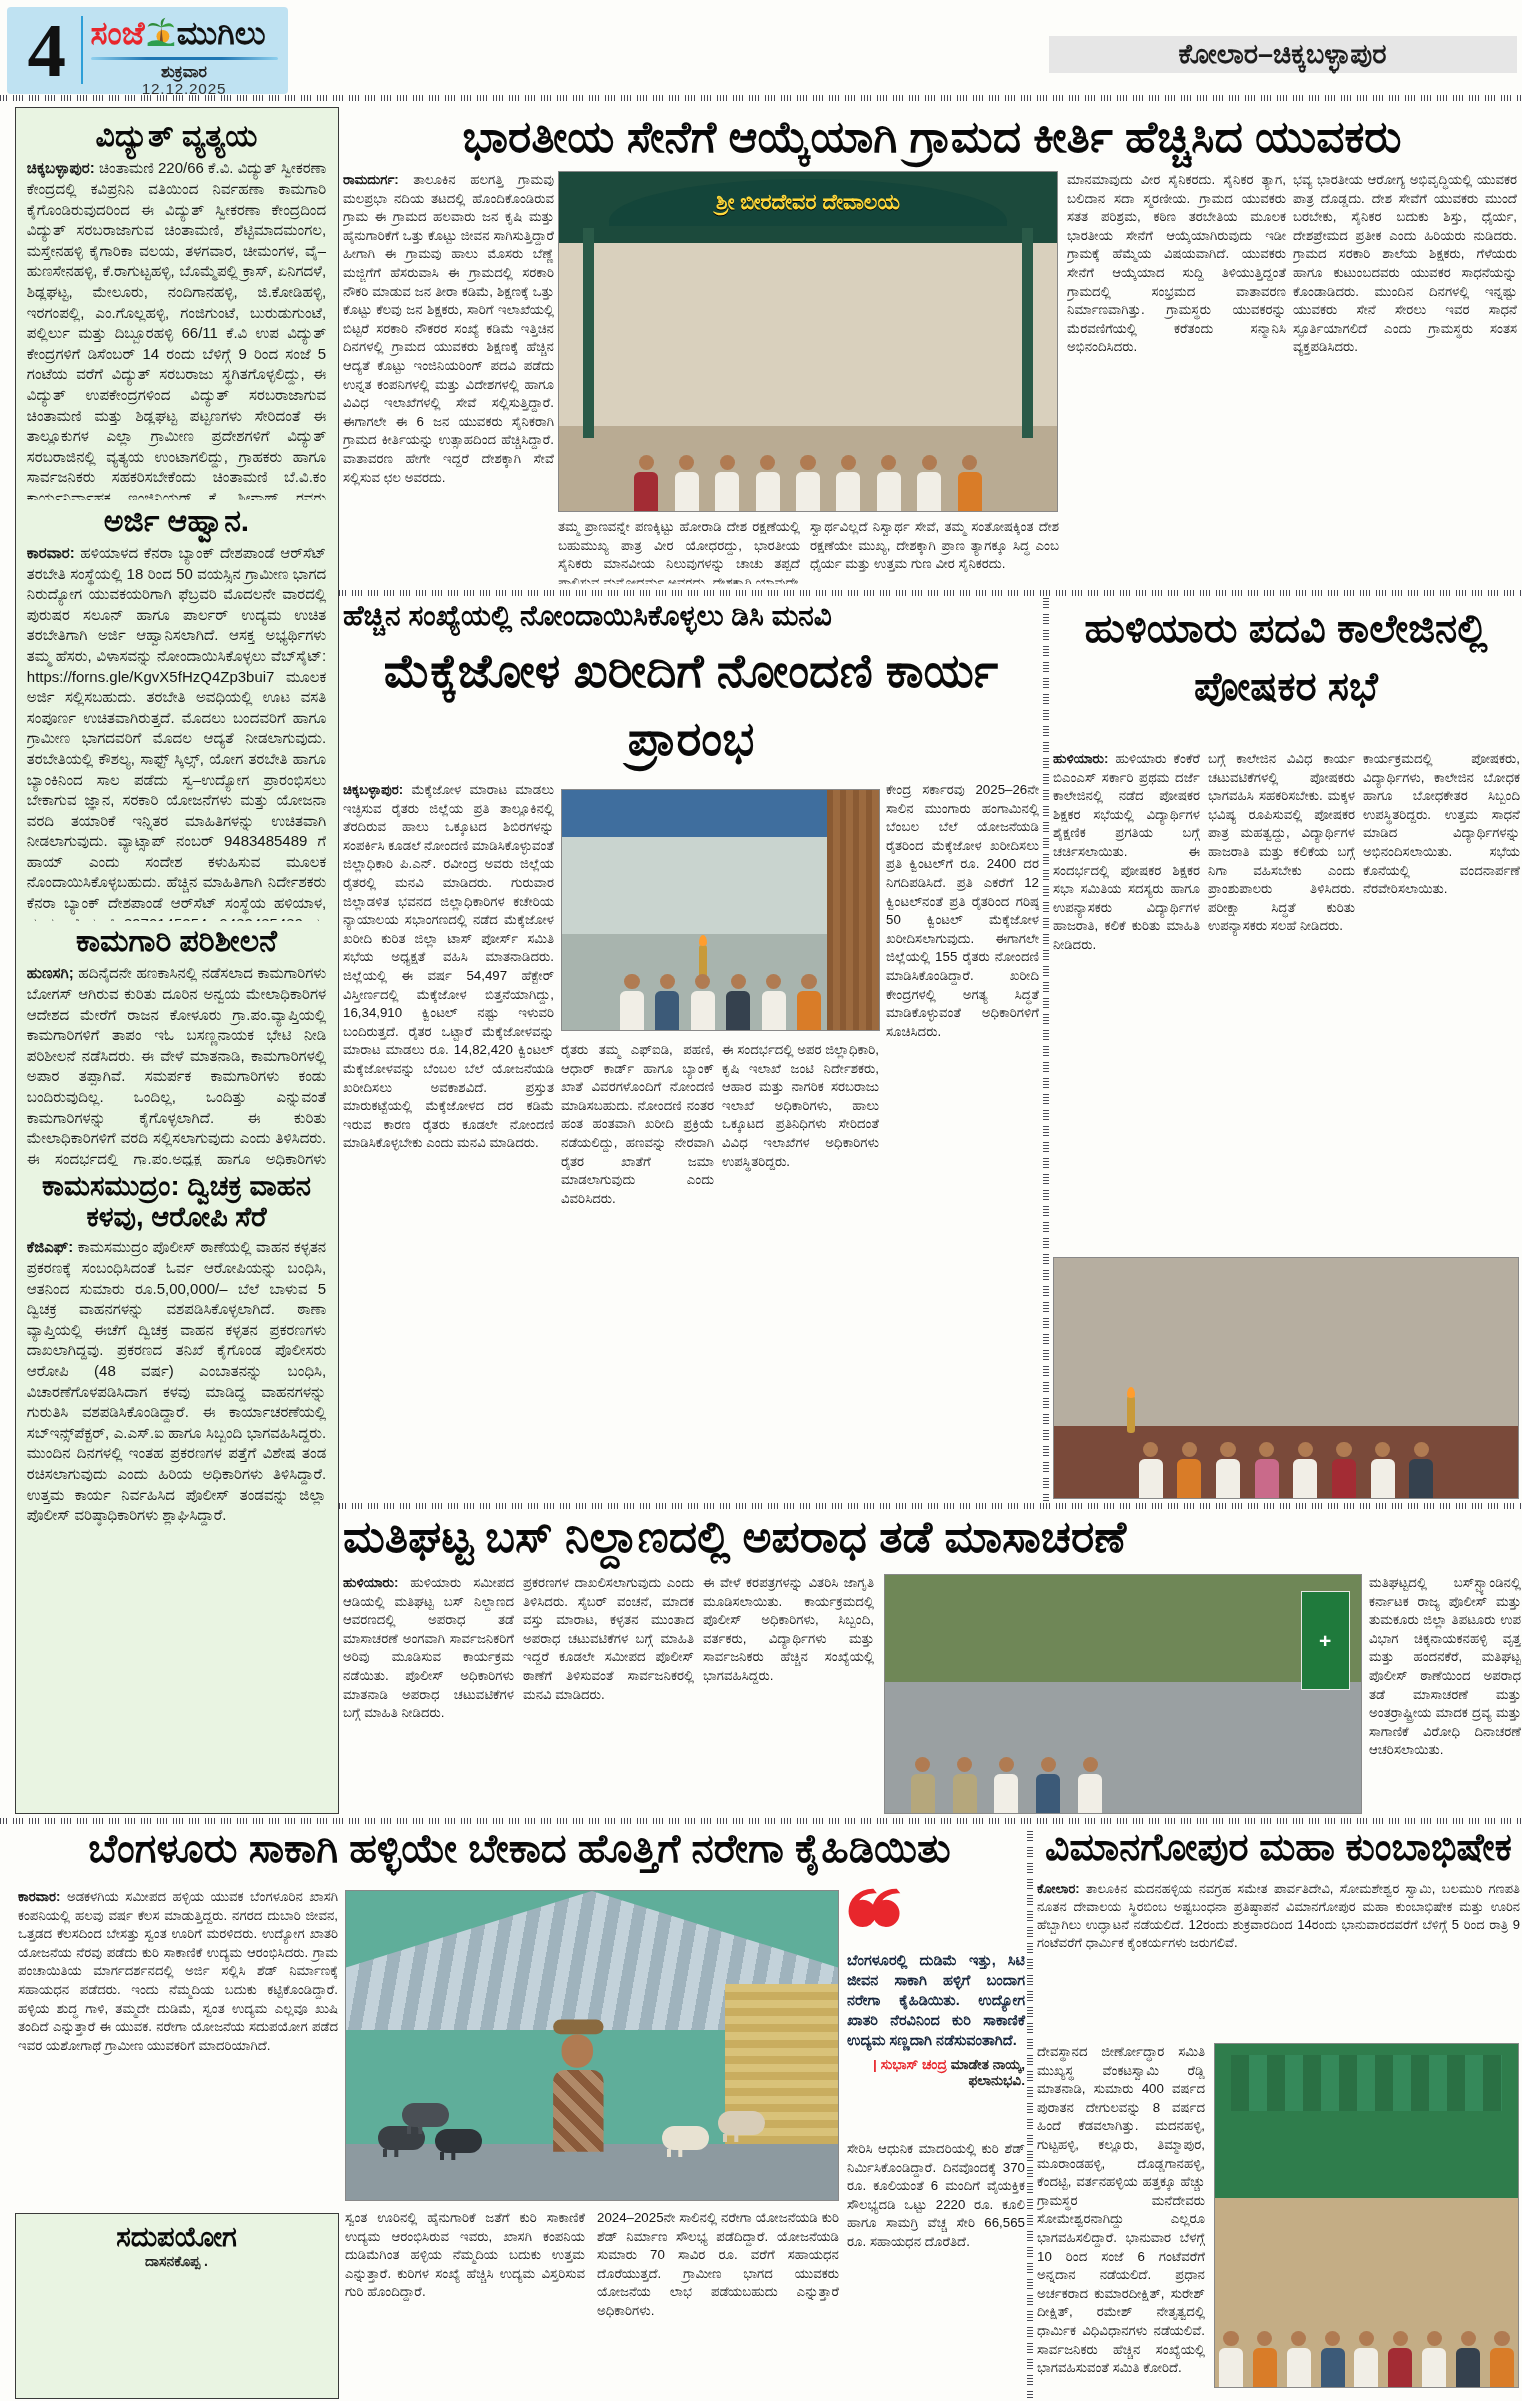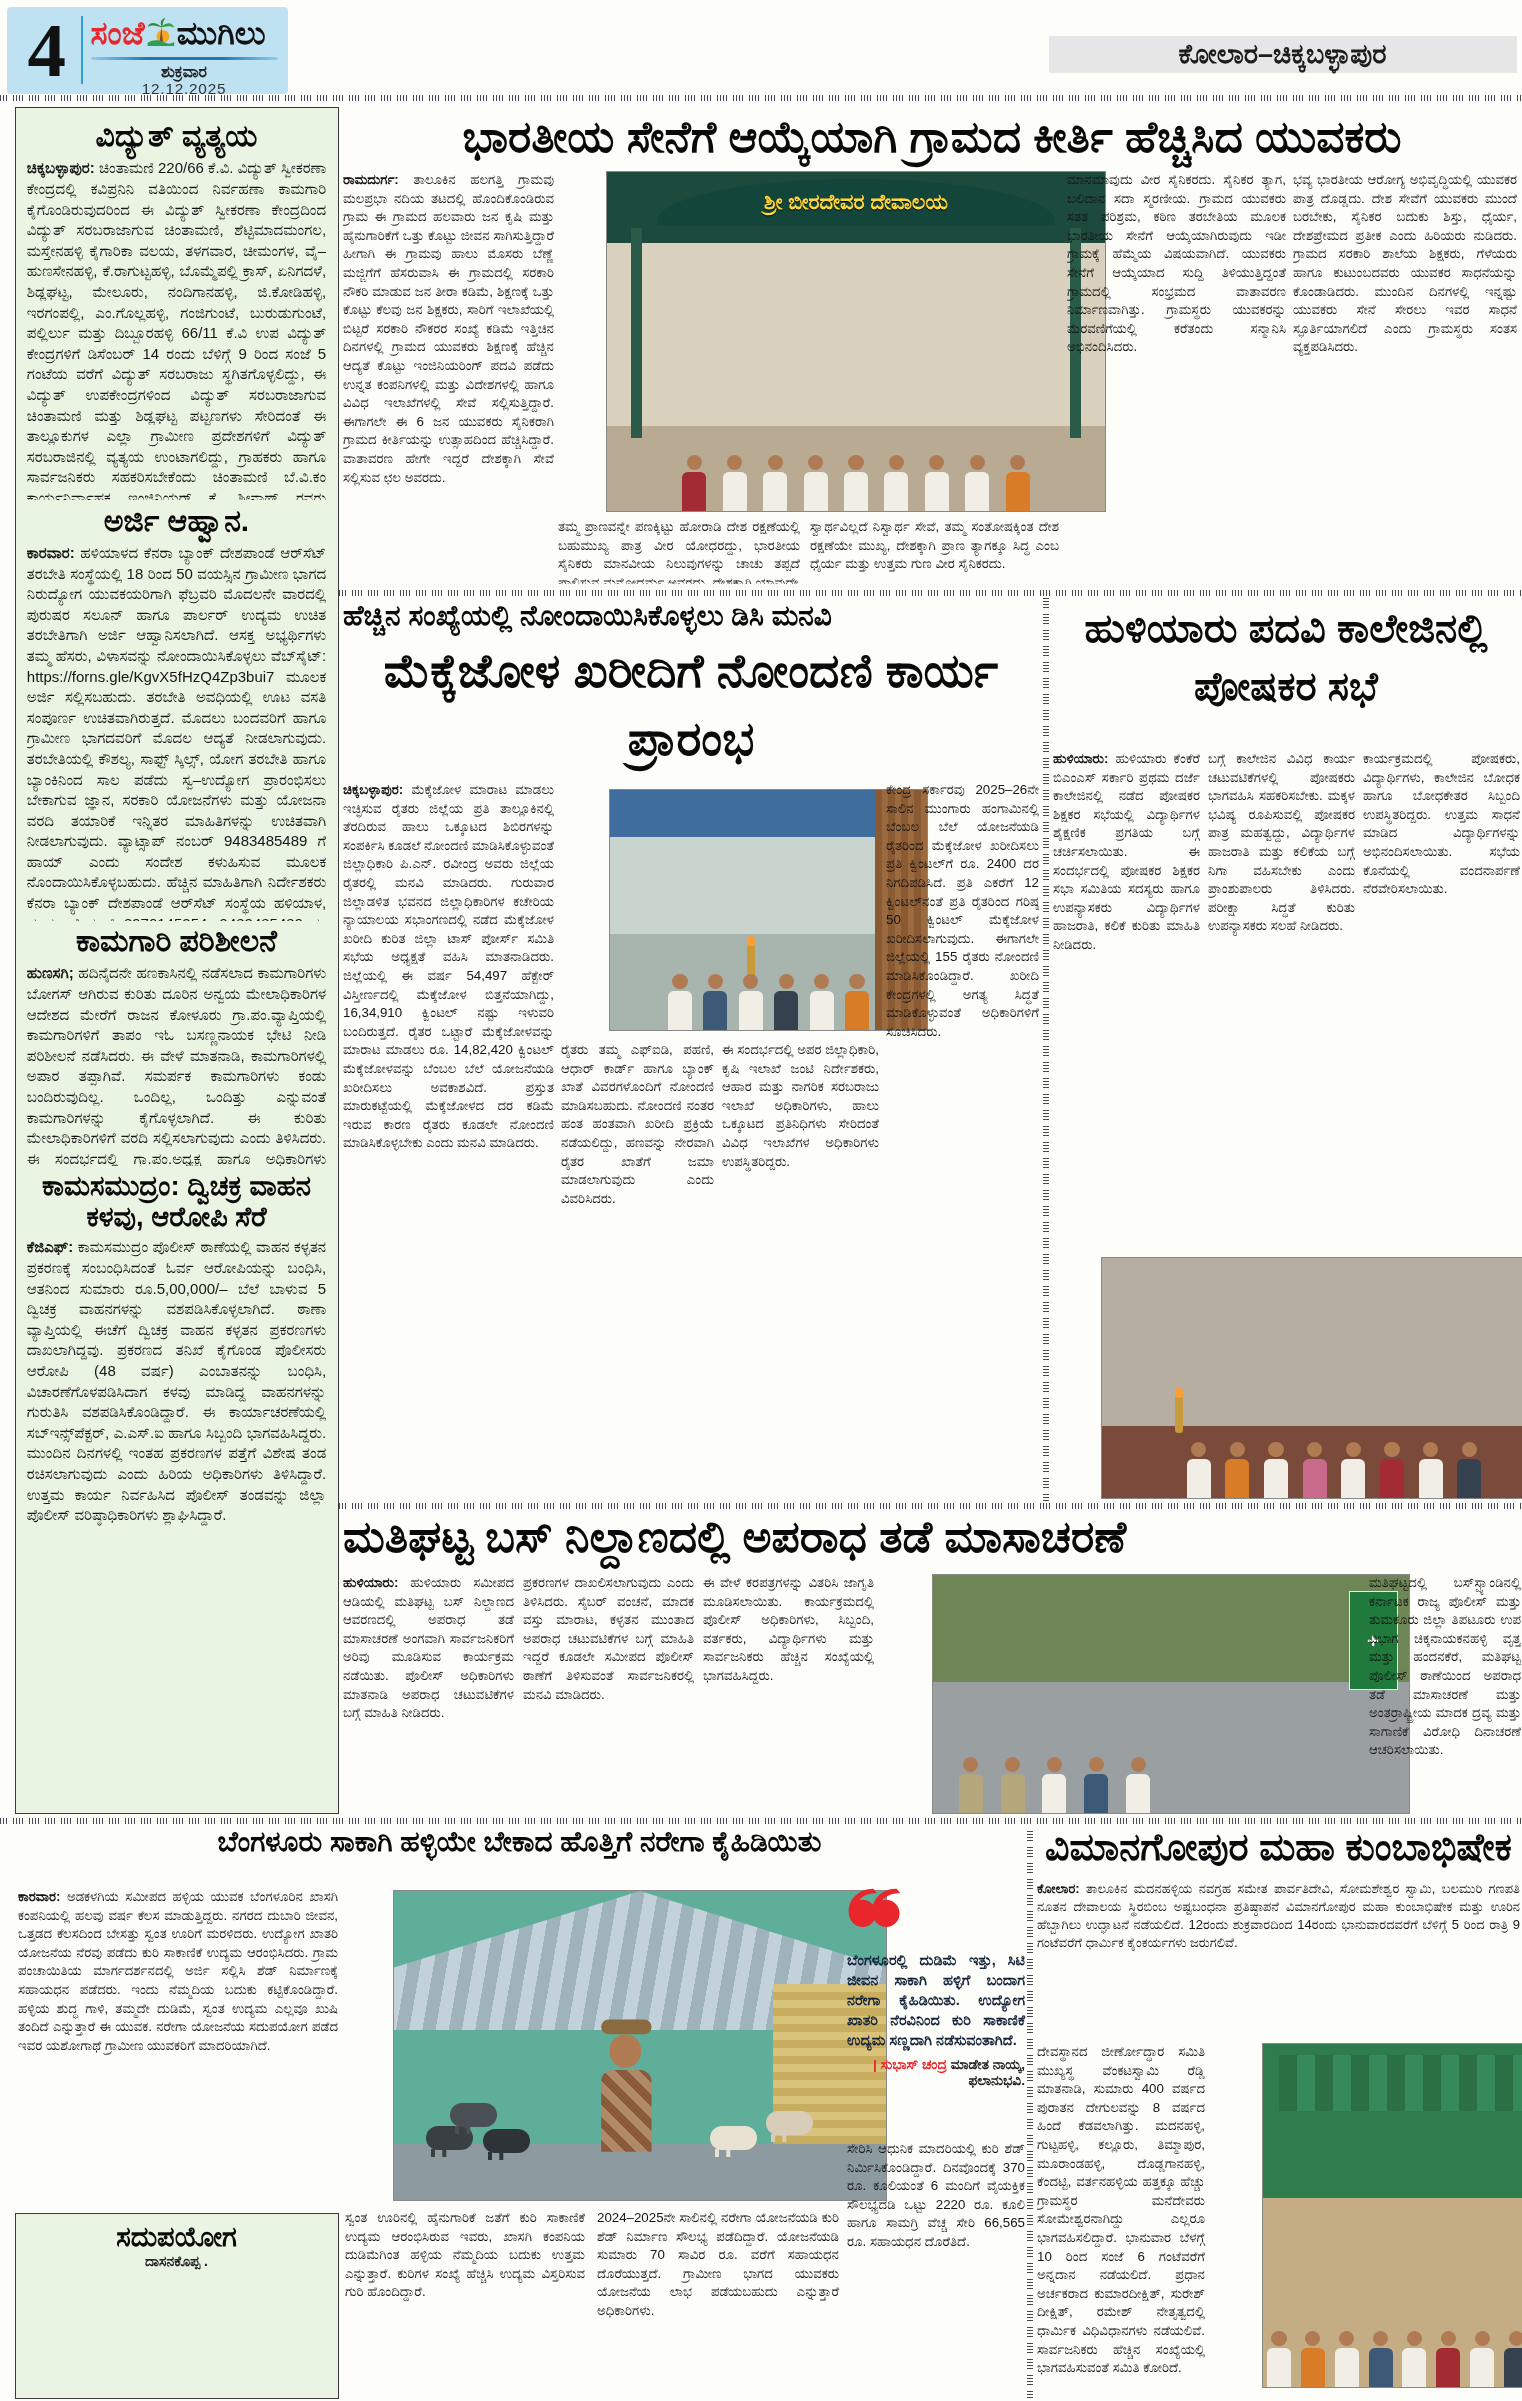--- a/index.html
+++ b/index.html
@@ -25,21 +25,21 @@
   
   .leftcol{left:14.5px;top:107px;width:324px;height:1707px;padding:8px 11.3px;box-sizing:border-box;}
   .lc-head{font-size:30px;font-weight:bold;text-align:center;color:#0a0a0a;line-height:1.15;margin:3.2px 0 4.8px 0;}
   .lc-body{font-size:15px;line-height:20.6px;text-align:justify;overflow:hidden;color:#161616;}
   
   .q-mark{font-size:81px;line-height:56px;color:#e8262c;font-family:"Liberation Serif",serif;font-weight:bold;}
   .q-text{font-size:14.5px;line-height:20px;font-weight:bold;color:#14233a;text-align:justify;}
   .q-name{color:#e8262c;font-weight:bold;}
   .q-rest{color:#222;font-weight:bold;}
   
-  .photo{position:absolute;overflow:hidden;border:0.8px solid #888;box-sizing:border-box;margin-left:48px;}
+  .photo{position:absolute;overflow:hidden;border:0.8px solid #888;box-sizing:border-box;}
   .fig{position:relative;width:27.4px;flex:0 0 auto;}
   .fig .head{width:15.3px;height:15.3px;border-radius:50%;background:#b07b52;margin:0 auto;}
   .fig .torso{width:24px;height:39px;border-radius:5.6px 5.6px 0 0;margin:1.6px auto 0;}
   .c-white{background:#f1eee6;} .c-dark{background:#35414e;} .c-saffron{background:#d97c28;}
   .c-red{background:#a32c34;} .c-khaki{background:#b5a77c;} .c-blue{background:#3c5a78;}
   .c-plaid{background:repeating-linear-gradient(45deg,#8a5a3a 0 4px,#b08968 4px 8px);} .c-pink{background:#c96a8a;}
   .fig-row{position:absolute;left:0;right:0;bottom:0;display:flex;justify-content:center;align-items:flex-end;}
   .arch{position:absolute;left:10%;right:10%;top:6.5px;height:47px;background:#14453a;border-radius:50% 50% 0 0/90% 90% 0 0;display:flex;align-items:center;justify-content:center;color:#ffd93c;font-weight:bold;font-size:21px;text-shadow:0 0.8px 0 #000;}
   .banner-white{position:absolute;background:#f7f5ef;border:0.8px solid #999;display:flex;flex-direction:column;align-items:center;justify-content:center;gap:1.6px;}
   .banner-red-line{color:#c81f25;font-weight:bold;font-size:10.5px;line-height:12px;text-align:center;}
@@ -272,21 +272,21 @@
         <div class="head"></div>
         <div class="torso c-white"></div>
       </div>
   </div>
 </div>
 <div class="abs body-col" style="left:1369px;top:1574px;width:152px;height:240px;">ಮತಿಘಟ್ಟದಲ್ಲಿ ಬಸ್‌ಸ್ಟ್ಯಾಂಡಿನಲ್ಲಿ ಕರ್ನಾಟಕ ರಾಜ್ಯ ಪೊಲೀಸ್ ಮತ್ತು ತುಮಕೂರು ಜಿಲ್ಲಾ ತಿಪಟೂರು ಉಪ ವಿಭಾಗ ಚಿಕ್ಕನಾಯಕನಹಳ್ಳಿ ವೃತ್ತ ಮತ್ತು ಹಂದನಕೆರೆ, ಮತಿಘಟ್ಟ ಪೊಲೀಸ್ ಠಾಣೆಯಿಂದ ಅಪರಾಧ ತಡೆ ಮಾಸಾಚರಣೆ ಮತ್ತು ಅಂತರ್ರಾಷ್ಟ್ರೀಯ ಮಾದಕ ದ್ರವ್ಯ ಮತ್ತು ಸಾಗಾಣಿಕೆ ವಿರೋಧಿ ದಿನಾಚರಣೆ ಆಚರಿಸಲಾಯಿತು.</div>
 
 <div class="abs hatch-h" style="left:0;top:1818px;width:1523px;"></div>
 <div class="abs hatch-v" style="left:1027px;top:1825px;height:573px;"></div>
 
-<div class="abs headline" style="left:16px;top:1825px;width:1007px;font-size:28px;text-align:center;">ಬೆಂಗಳೂರು ಸಾಕಾಗಿ ಹಳ್ಳಿಯೇ ಬೇಕಾದ ಹೊತ್ತಿಗೆ ನರೇಗಾ ಕೈಹಿಡಿಯಿತು</div>
+<div class="abs headline" style="left:16px;top:1825px;width:1007px;font-size:40px;text-align:center;">ಬೆಂಗಳೂರು ಸಾಕಾಗಿ ಹಳ್ಳಿಯೇ ಬೇಕಾದ ಹೊತ್ತಿಗೆ ನರೇಗಾ ಕೈಹಿಡಿಯಿತು</div>
 <div class="abs body-col" style="left:18px;top:1888px;width:320px;height:316px;">
   <b class="dateline">ಕಾರವಾರ:</b>
   <span>ಅಡಕಳಗಿಯ ಸಮೀಪದ ಹಳ್ಳಿಯ ಯುವಕ ಬೆಂಗಳೂರಿನ ಖಾಸಗಿ ಕಂಪನಿಯಲ್ಲಿ ಹಲವು ವರ್ಷ ಕೆಲಸ ಮಾಡುತ್ತಿದ್ದರು. ನಗರದ ದುಬಾರಿ ಜೀವನ, ಒತ್ತಡದ ಕೆಲಸದಿಂದ ಬೇಸತ್ತು ಸ್ವಂತ ಊರಿಗೆ ಮರಳಿದರು. ಉದ್ಯೋಗ ಖಾತರಿ ಯೋಜನೆಯ ನೆರವು ಪಡೆದು ಕುರಿ ಸಾಕಾಣಿಕೆ ಉದ್ಯಮ ಆರಂಭಿಸಿದರು. ಗ್ರಾಮ ಪಂಚಾಯಿತಿಯ ಮಾರ್ಗದರ್ಶನದಲ್ಲಿ ಅರ್ಜಿ ಸಲ್ಲಿಸಿ ಶೆಡ್ ನಿರ್ಮಾಣಕ್ಕೆ ಸಹಾಯಧನ ಪಡೆದರು. ಇಂದು ನೆಮ್ಮದಿಯ ಬದುಕು ಕಟ್ಟಿಕೊಂಡಿದ್ದಾರೆ. ಹಳ್ಳಿಯ ಶುದ್ಧ ಗಾಳಿ, ತಮ್ಮದೇ ದುಡಿಮೆ, ಸ್ವಂತ ಉದ್ಯಮ ಎಲ್ಲವೂ ಖುಷಿ ತಂದಿದೆ ಎನ್ನುತ್ತಾರೆ ಈ ಯುವಕ. ನರೇಗಾ ಯೋಜನೆಯ ಸದುಪಯೋಗ ಪಡೆದ ಇವರ ಯಶೋಗಾಥೆ ಗ್ರಾಮೀಣ ಯುವಕರಿಗೆ ಮಾದರಿಯಾಗಿದೆ.</span>
 </div>
 <div class="photo" style="left:345px;top:1890px;width:494px;height:311px;background:linear-gradient(#5fae9a 0 100%);">
   <div style="position:absolute;left:0;top:0;right:0;height:45%;background:repeating-linear-gradient(100deg,#9fb3bd 0 13px,#c3d2da 13px 26px);clip-path:polygon(0 55%,50% 0,100% 55%,100% 100%,0 100%);"></div>
   <div style="position:absolute;right:0;top:30%;width:113px;height:70%;background:repeating-linear-gradient(0deg,#d9c279 0 8px,#c9ad5f 8px 16px);"></div>
   <div style="position:absolute;left:0;bottom:0;right:0;height:18%;background:#8d9aa0;"></div>
   <div class="fig" style="position:absolute;left:218px;bottom:48px;transform:scale(2.1);transform-origin:bottom;">
     <div style="width:24px;height:7.3px;background:#8a6a3f;border-radius:4px;margin:0 auto;"></div>

